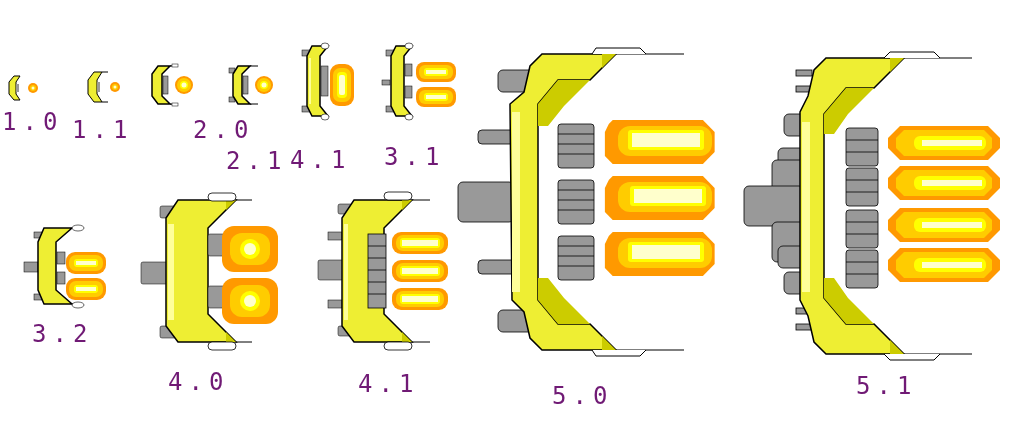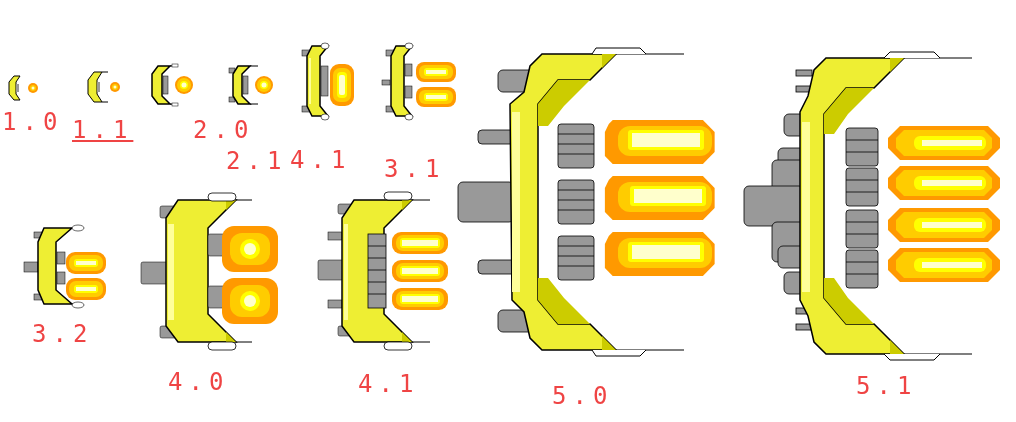--- a/index.html
+++ b/index.html
@@ -1,18 +1,18 @@
 <!DOCTYPE html>
 <html><head>
 <meta charset="utf-8">
 <style>
   html,body{margin:0;padding:0;background:#ffffff;}
   body{width:1016px;height:422px;position:relative;overflow:hidden;font-family:"DejaVu Sans Mono", monospace;}
   .sprite{position:absolute;}
-  .label{position:absolute;font-family:"DejaVu Sans Mono", monospace;font-size:24px;color:#ef4444;letter-spacing:6px;line-height:1;}
+  .label{position:absolute;font-family:"DejaVu Sans Mono", monospace;font-size:24px;color:#701a75;letter-spacing:6px;line-height:1;}
   svg{display:block;overflow:visible;}
 </style>
 </head>
 <body>
 
 <div class="sprite" style="left:6px;top:74px;">
   <svg width="36" height="30">
     <path d="M8 2 L14 2 L10 8 L10 20 L14 26 L8 26 L3 20 L3 8 Z" fill="#eeee33" stroke="#000" stroke-width="1"></path>
     <rect x="10" y="10" width="3" height="8" fill="#999"></rect>
     <circle cx="27" cy="14" r="5" fill="#ff9900"></circle>
@@ -26,21 +26,21 @@
   <svg width="40" height="40">
     <path d="M10 4 L18 4 L13 12 L13 26 L18 34 L10 34 L4 26 L4 12 Z" fill="#eeee33" stroke="#000" stroke-width="1"></path>
     <rect x="13" y="14" width="3" height="10" fill="#999"></rect>
     <line x1="18" y1="4" x2="24" y2="4" stroke="#000"></line>
       <line x1="18" y1="34" x2="24" y2="34" stroke="#000"></line>
     <circle cx="31" cy="19" r="5" fill="#ff9900"></circle>
       <circle cx="31" cy="19" r="3" fill="#ffcc00"></circle>
       <circle cx="31" cy="19" r="1.5" fill="#ffffcc"></circle>
   </svg>
 </div>
-<div class="label" style="left:72px;top:118px;text-decoration:underline;">1.1</div>
+<div class="label" style="left:72px;top:118px;">1.1</div>
 
 <div class="sprite" style="left:148px;top:62px;">
   <svg width="48" height="48">
     <path d="M10 4 L22 4 L14 12 L14 34 L22 42 L10 42 L4 34 L4 12 Z" fill="#eeee33" stroke="#000" stroke-width="1.5"></path>
     <rect x="15" y="14" width="5" height="18" fill="#999" stroke="#000" stroke-width="0.5"></rect>
     <line x1="22" y1="4" x2="30" y2="4" stroke="#000"></line>
       <line x1="22" y1="42" x2="30" y2="42" stroke="#000"></line>
     <rect x="24" y="2" width="6" height="3" fill="#fff" stroke="#000" stroke-width="0.5"></rect>
     <rect x="24" y="41" width="6" height="3" fill="#fff" stroke="#000" stroke-width="0.5"></rect>
     <circle cx="36" cy="23" r="9" fill="#ff9900"></circle>
@@ -97,21 +97,21 @@
     <rect x="34" y="22" width="40" height="20" rx="8" fill="#ff9900"></rect>
     <rect x="37" y="25" width="34" height="14" rx="6" fill="#ffcc00"></rect>
     <rect x="42" y="28" width="24" height="8" rx="3" fill="#ffff00"></rect>
     <rect x="44" y="30" width="20" height="4" fill="#ffffcc"></rect>
     <rect x="34" y="47" width="40" height="20" rx="8" fill="#ff9900"></rect>
     <rect x="37" y="50" width="34" height="14" rx="6" fill="#ffcc00"></rect>
     <rect x="42" y="53" width="24" height="8" rx="3" fill="#ffff00"></rect>
     <rect x="44" y="55" width="20" height="4" fill="#ffffcc"></rect>
   </svg>
 </div>
-<div class="label" style="left:384px;top:157px;">3.1</div>
+<div class="label" style="left:384px;top:145px;">3.1</div>
 
 <div class="sprite" style="left:22px;top:222px;">
   <svg width="90" height="90">
     <rect x="12" y="10" width="8" height="6" fill="#999" stroke="#000" stroke-width="0.5"></rect>
     <rect x="2" y="40" width="14" height="10" fill="#999" stroke="#000" stroke-width="0.5"></rect>
     <rect x="12" y="72" width="8" height="6" fill="#999" stroke="#000" stroke-width="0.5"></rect>
     <path d="M22 6 L50 6 L34 20 L34 68 L50 82 L22 82 L16 68 L16 20 Z" fill="#eeee33" stroke="#000" stroke-width="1.5"></path>
     <rect x="35" y="30" width="8" height="12" fill="#999" stroke="#000" stroke-width="0.5"></rect>
     <rect x="35" y="50" width="8" height="12" fill="#999" stroke="#000" stroke-width="0.5"></rect>
     <line x1="50" y1="6" x2="60" y2="6" stroke="#000"></line>

